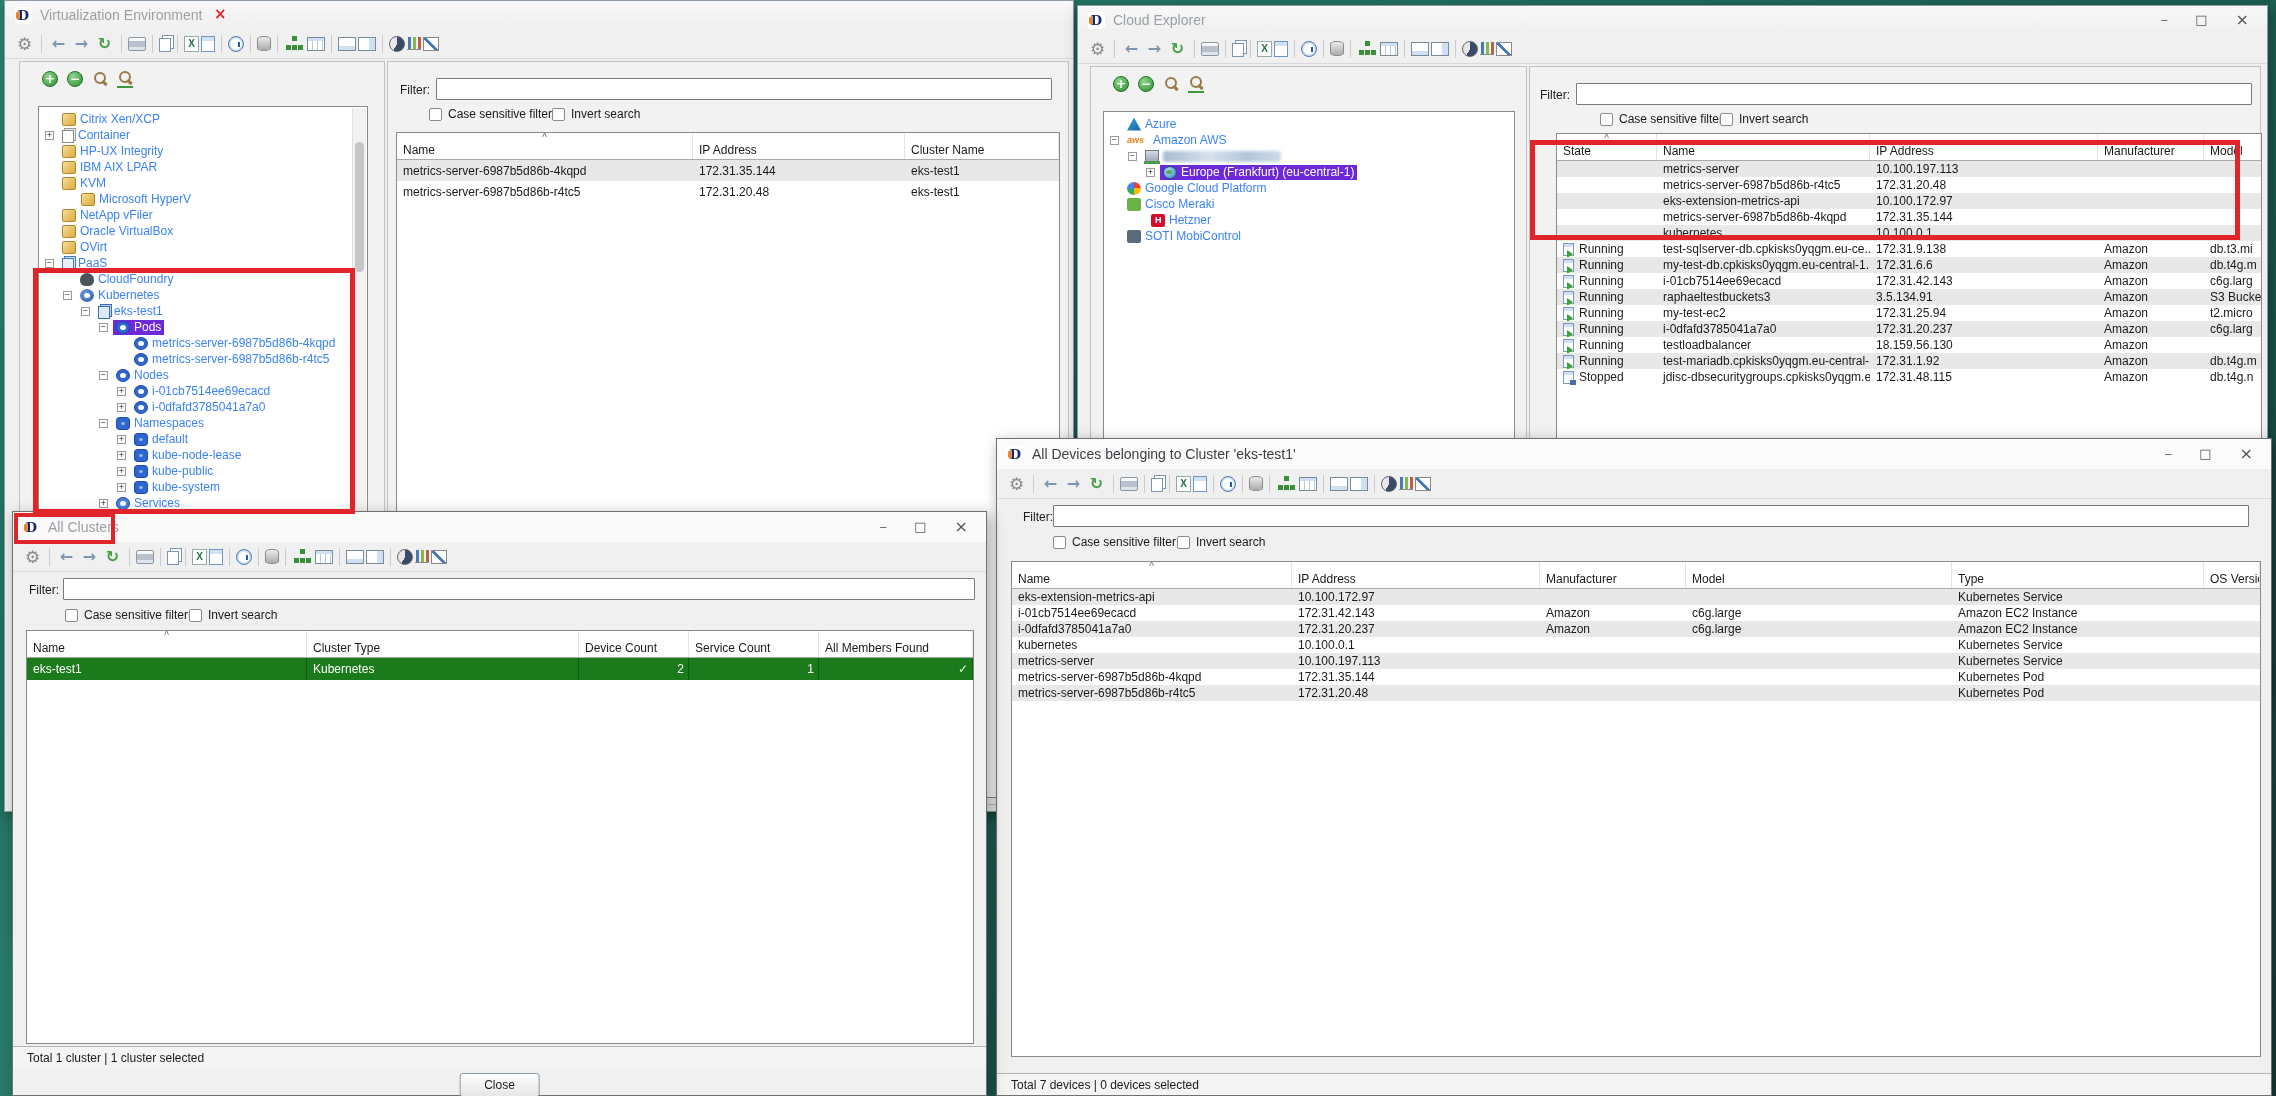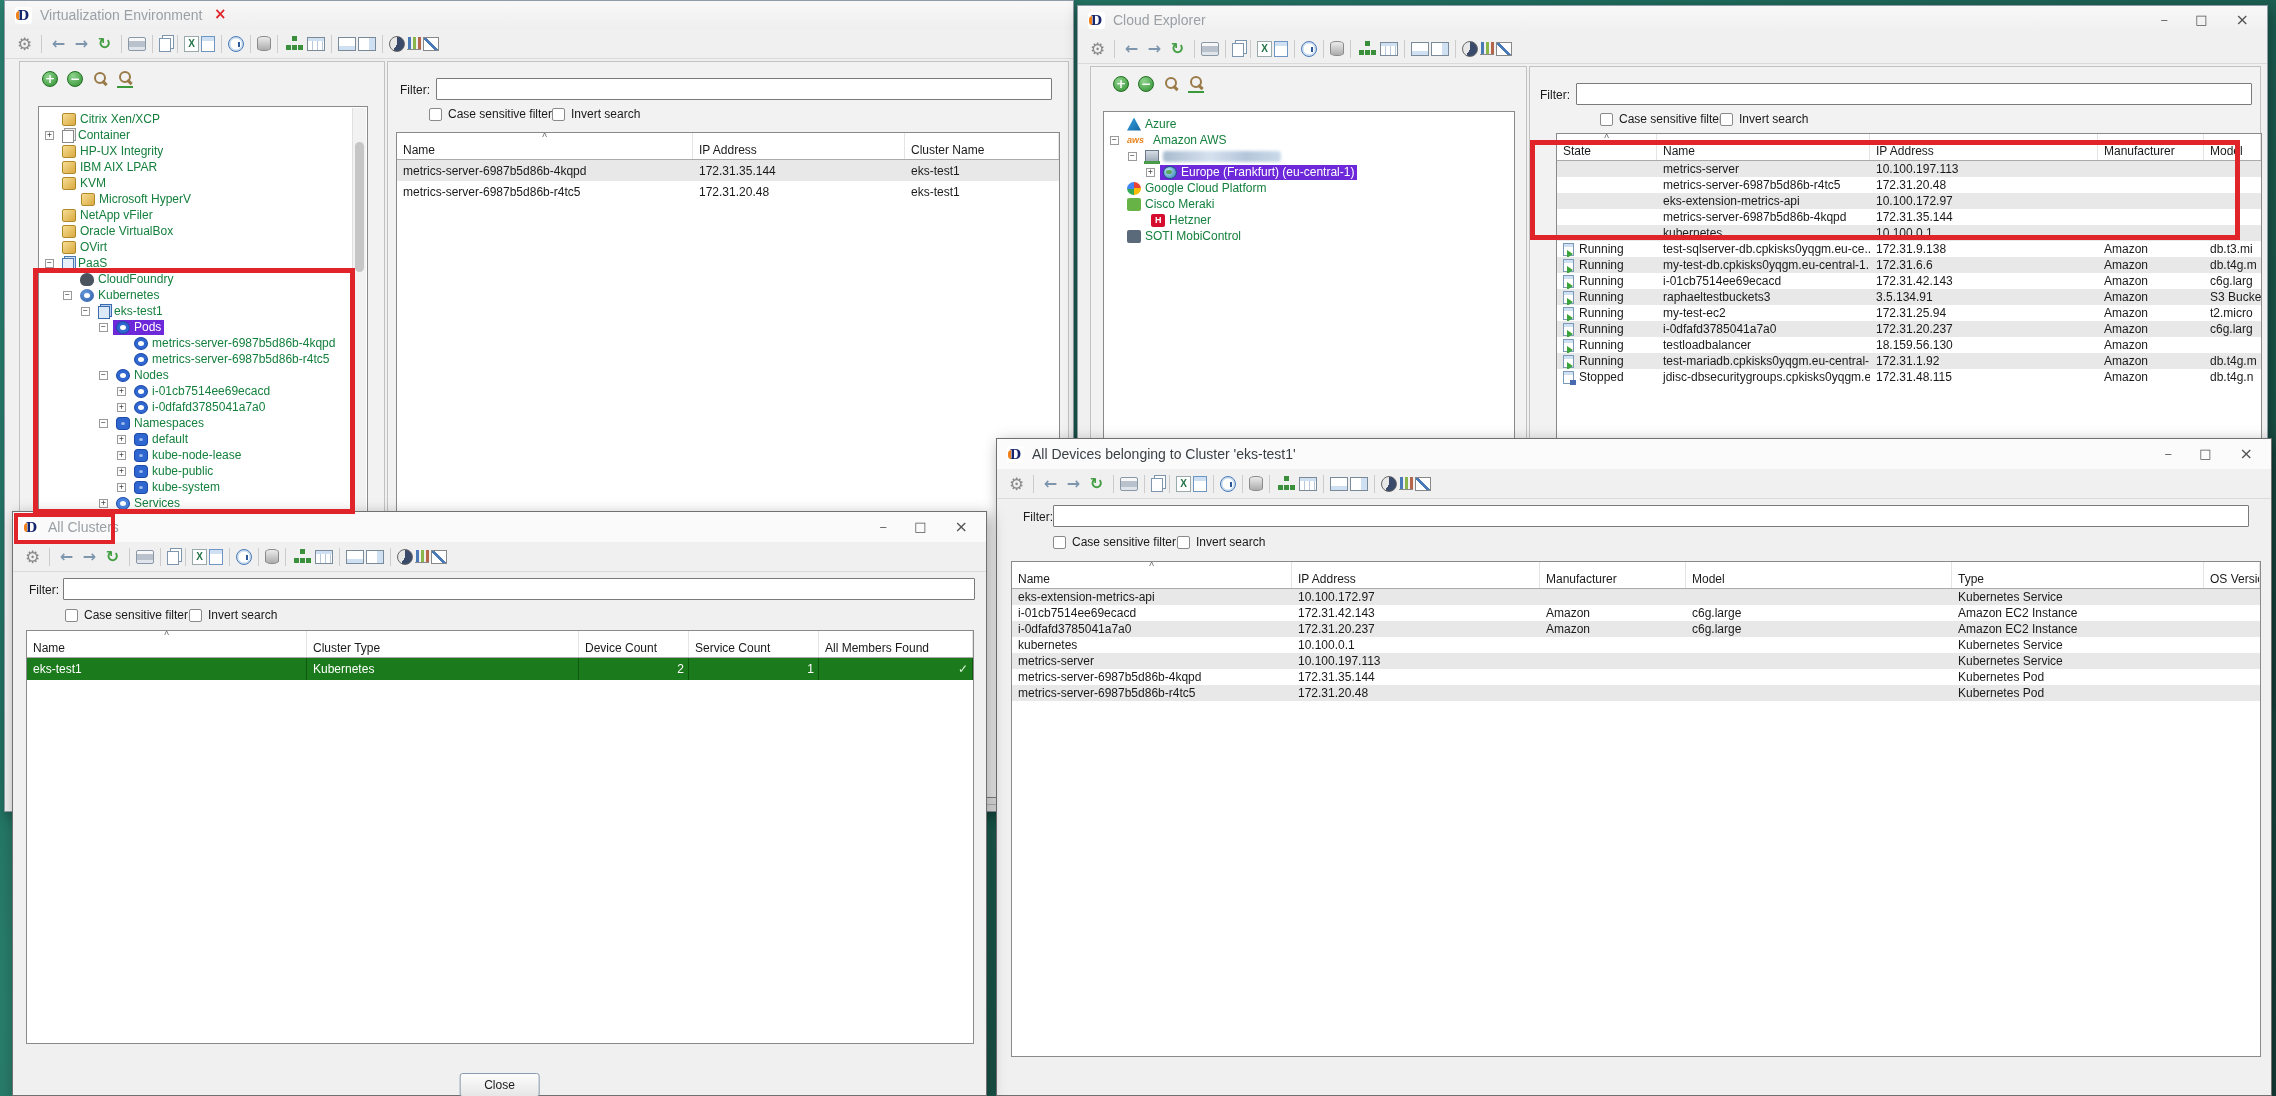--- a/index.html
+++ b/index.html
@@ -56,21 +56,21 @@
   .tt-search::after,.tt-search-plus::after{content:"";position:absolute;right:2px;bottom:1px;width:3px;height:6px;background:#9a7a48;transform:rotate(-45deg);}
   .tt-search-plus{border-bottom:2px solid #3a9a3a;}
   .treebox{position:absolute;background:#fff;border:1px solid #8a8a8a;overflow:hidden;box-sizing:border-box;}
   .tree{position:absolute;inset:0;padding-top:4px;}
   .trow{display:flex;align-items:center;height:16px;white-space:nowrap;}
   .exp{width:9px;height:9px;border:1px solid #9a9a9a;background:#fff;color:#444;font:8px/8px "DejaVu Sans Mono",monospace;display:inline-flex;align-items:center;justify-content:center;margin-right:5px;flex:none;box-sizing:border-box;}
   .exp.noexp{border:none;background:transparent;}
   .selwrap{display:inline-flex;align-items:center;gap:4px;padding:0 3px;height:15px;}
   .selwrap.sel{background:#6d28d9;}
   .selwrap.sel .tlabel{color:#fff;}
-  .tlabel{font-size:12px;color:#15803d;}
+  .tlabel{font-size:12px;color:#3b82f6;}
   .blurlabel{display:inline-block;width:118px;height:11px;border-radius:3px;background:linear-gradient(90deg,#9ab0c8,#cfdcec 40%,#a8bcd4 70%,#c2d4e6);filter:blur(1.6px);opacity:.85;}
   .ti{width:14px;height:13px;flex:none;position:relative;box-sizing:border-box;}
   .ti-vbox{background:linear-gradient(135deg,#f7dd94,#d9a93f);border:1px solid #b08a2a;border-radius:2px;}
   .ti-container{width:12px;background:#fff;border:1px solid #8a8a8a;box-shadow:2px -2px 0 -1px #eee,2px -2px 0 0 #999;margin-top:2px;}
   .ti-paas{width:12px;background:#e8f0fa;border:1px solid #4a7ab5;box-shadow:2px -2px 0 -1px #cfe0f2,2px -2px 0 0 #4a7ab5;margin-top:2px;}
   .ti-cloudfoundry{background:#4a545e;border-radius:50% 50% 40% 40%;}
   .ti-kubernetes{background:radial-gradient(circle at 40% 35%,#6a9ade,#2a5aa0);border-radius:50%;}
   .ti-kubernetes::after{content:"";position:absolute;inset:4px;background:#fff;border-radius:50%;}
   .ti-cluster{width:12px;background:#dce9f7;border:1px solid #3a6ab0;box-shadow:2px -2px 0 -1px #b8d0ec,2px -2px 0 0 #3a6ab0;margin-top:2px;}
   .ti-pod,.ti-node,.ti-service,.ti-namespace{background:#2f66d0;border-radius:50%;border:1px solid #1d4aa8;}
@@ -1010,20 +1010,21 @@
             </div>
             <div class="td c4">
               <span>Kubernetes Pod</span>
             </div>
             <div class="td c5">
               <span></span>
             </div>
           </div>
         </div>
       </div>
+    <div class="statusbar" id="dev-status">Total 7 devices | 0 devices selected</div>
   </section>
 
   <section class="win" id="win-clusters">
     <header class="titlebar">
       <span class="appicon">D</span>
       <span class="wtitle">All Clusters</span>
       <span class="wctl">
         <span class="wc wc-min"></span>
         <span class="wc wc-max"></span>
         <span class="wc wc-close"></span>
@@ -1088,20 +1089,21 @@
             </div>
             <div class="td c3">
               <span>1</span>
             </div>
             <div class="td c4">
               <span>✓</span>
             </div>
           </div>
         </div>
       </div>
+    <div class="statusbar" id="clu-status">Total 1 cluster | 1 cluster selected</div>
     <button class="btn" id="clu-close">Close</button>
   </section>
 
   <div class="ann" id="red1"></div>
   <div class="ann" id="red2"></div>
   <div class="ann" id="red3"></div>
 
 </div>
 
 </body></html>

